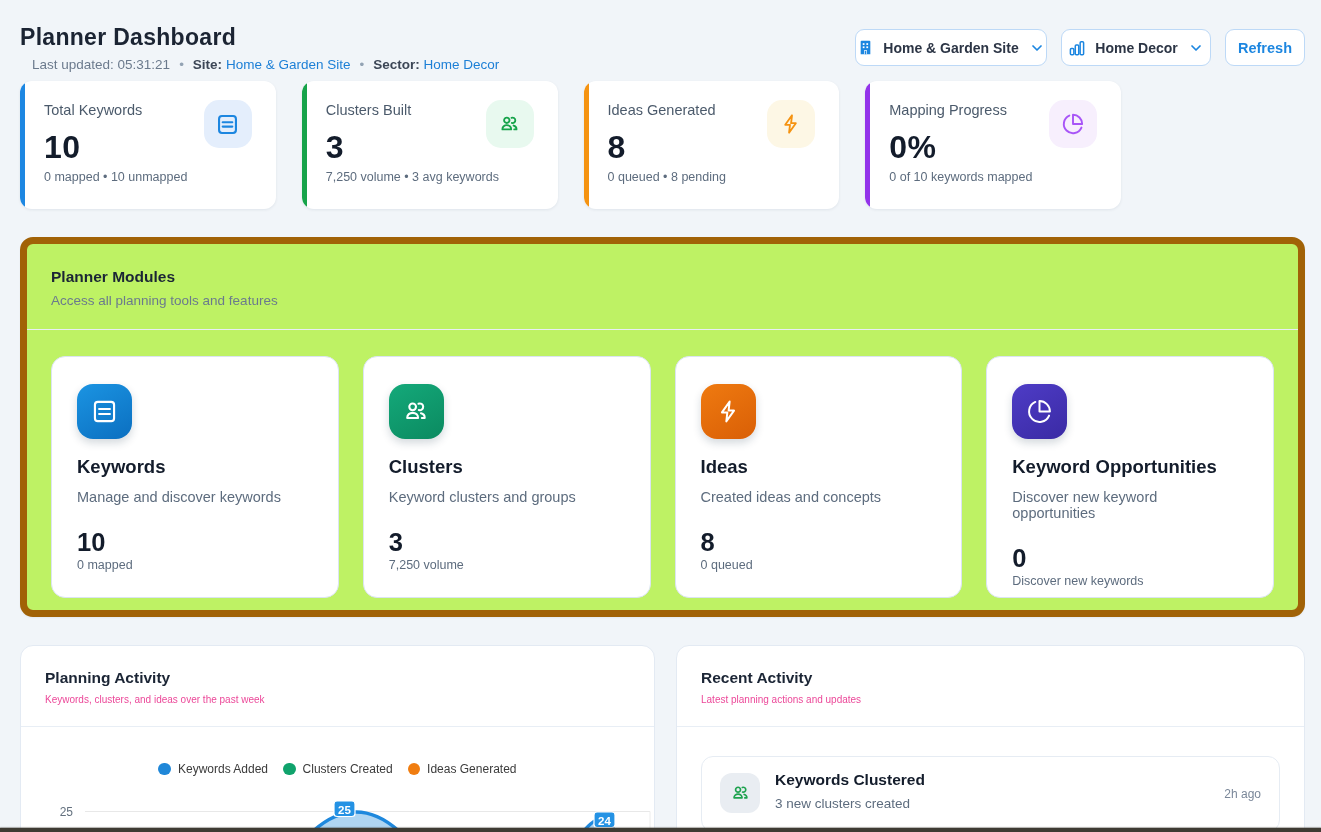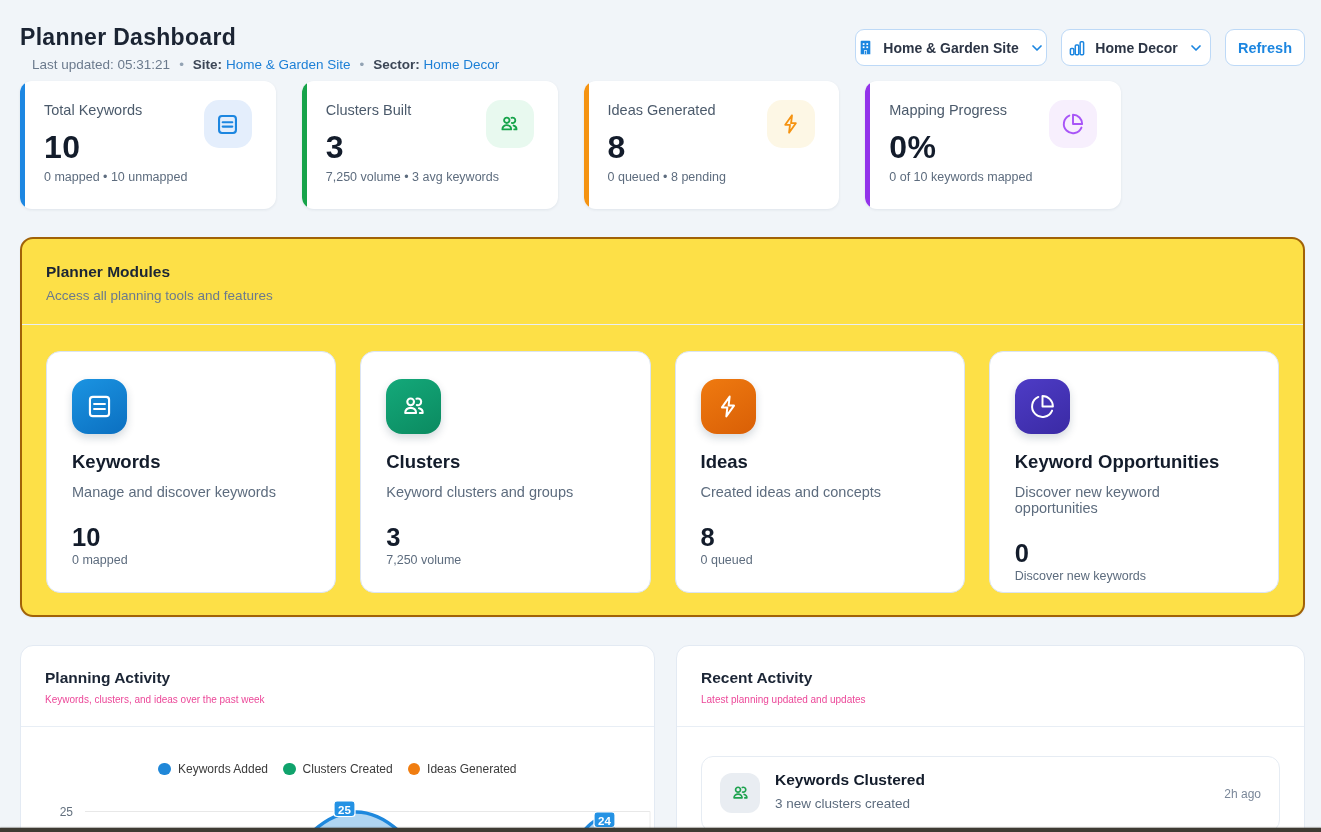--- a/index.html
+++ b/index.html
@@ -34,21 +34,21 @@
 .stat .t { font-size:14.5px; color:#4b5a6b; }
 .stat .n { font-size:32px; font-weight:700; color:#131c2b; margin-top:11px; letter-spacing:0.5px;}
 .stat .s { font-size:12.5px; color:#5d6c7e; margin-top:4px; }
 .sicon { position:absolute; right:24px; top:19px; width:48px; height:48px; border-radius:15px; display:flex; align-items:center; justify-content:center; }
 .sicon.b { background:#e4eefc; }
 .sicon.g { background:#e8f9ef; }
 .sicon.y { background:#fdf7e5; }
 .sicon.p { background:#f7effd; }
 
 
-.modcard { position:absolute; top:237px; left:0; width:1285px; height:380px; background:#fde047; border-radius:13px; border:2px solid #a16207; box-shadow:0 1px 2px rgba(16,42,67,.05); }
+.modcard { position:absolute; top:237px; left:0; width:1285px; height:380px; background:#bef264; border-radius:13px; border:7px solid #a16207; box-shadow:0 1px 2px rgba(16,42,67,.05); }
 .modhead { padding:24px 24px 0 24px; }
 .modhead .h { font-size:15.5px; font-weight:700; color:#1b2535; }
 .modhead .sub { font-size:13.5px; color:#6b7a8d; margin-top:7px; }
 .moddiv { border-bottom:1px solid #e8eef5; margin-top:21px; }
 .modgrid { display:flex; gap:24px; padding:26px 24px 0 24px; }
 .mod { flex:1; height:242px; background:#fff; border:1px solid #dbe4f2; border-radius:14px; padding:27px 36px 0 25px; }
 .tile { width:55px; height:55px; border-radius:16px; display:flex; align-items:center; justify-content:center; box-shadow:0 4px 8px rgba(16,42,67,.18); }
 .tile.blue { background:linear-gradient(150deg,#1b94e2,#0b6fc0); }
 .tile.green { background:linear-gradient(150deg,#14a97a,#0b8a60); }
 .tile.orange { background:linear-gradient(150deg,#ef7a10,#d95f06); }
@@ -240,21 +240,21 @@
         <path d="M554 194 C 560 188, 564 183, 569 178.5 C 573 174.5, 578 172, 583 172 C 587 172, 590 176, 592 182 L 594 192" fill="none" stroke="#1e88dd" stroke-width="3.2" stroke-linecap="round"></path>
         <rect x="313" y="155" width="21" height="15.5" rx="3" fill="#2492e4" stroke="#fff" stroke-width="1.2"></rect>
         <text x="323.5" y="167.5" font-size="11.5" font-weight="bold" fill="#fff" text-anchor="middle">25</text>
         <rect x="573" y="166" width="21" height="15.5" rx="3" fill="#2492e4" stroke="#fff" stroke-width="1.2"></rect>
         <text x="583.5" y="178.5" font-size="11.5" font-weight="bold" fill="#fff" text-anchor="middle">24</text>
       </svg>
     </div>
     <div class="panel right">
       <div class="phead">
         <div class="h">Recent Activity</div>
-        <div class="sub">Latest planning updated and updates</div>
+        <div class="sub">Latest planning actions and updates</div>
       </div>
       <div class="pdiv"></div>
       <div class="activity">
         <div class="act-ic">
             <svg width="19" height="19" viewBox="0 0 24 24" fill="none" stroke="#1da24e" stroke-width="2.1" stroke-linecap="round" stroke-linejoin="round">
               <circle cx="8.9" cy="7.2" r="3.1"></circle>
               <path d="M3.9 17.6v-.4c0-2.7 2.2-4.4 5-4.4s5 1.7 5 4.4v.4z"></path>
               <path d="M14.3 4.4a3.1 3.1 0 1 1 .3 5.8"></path>
               <path d="M16.6 13.2c2 .5 3.4 2 3.4 3.9v.5h-2.6"></path>
             </svg>

